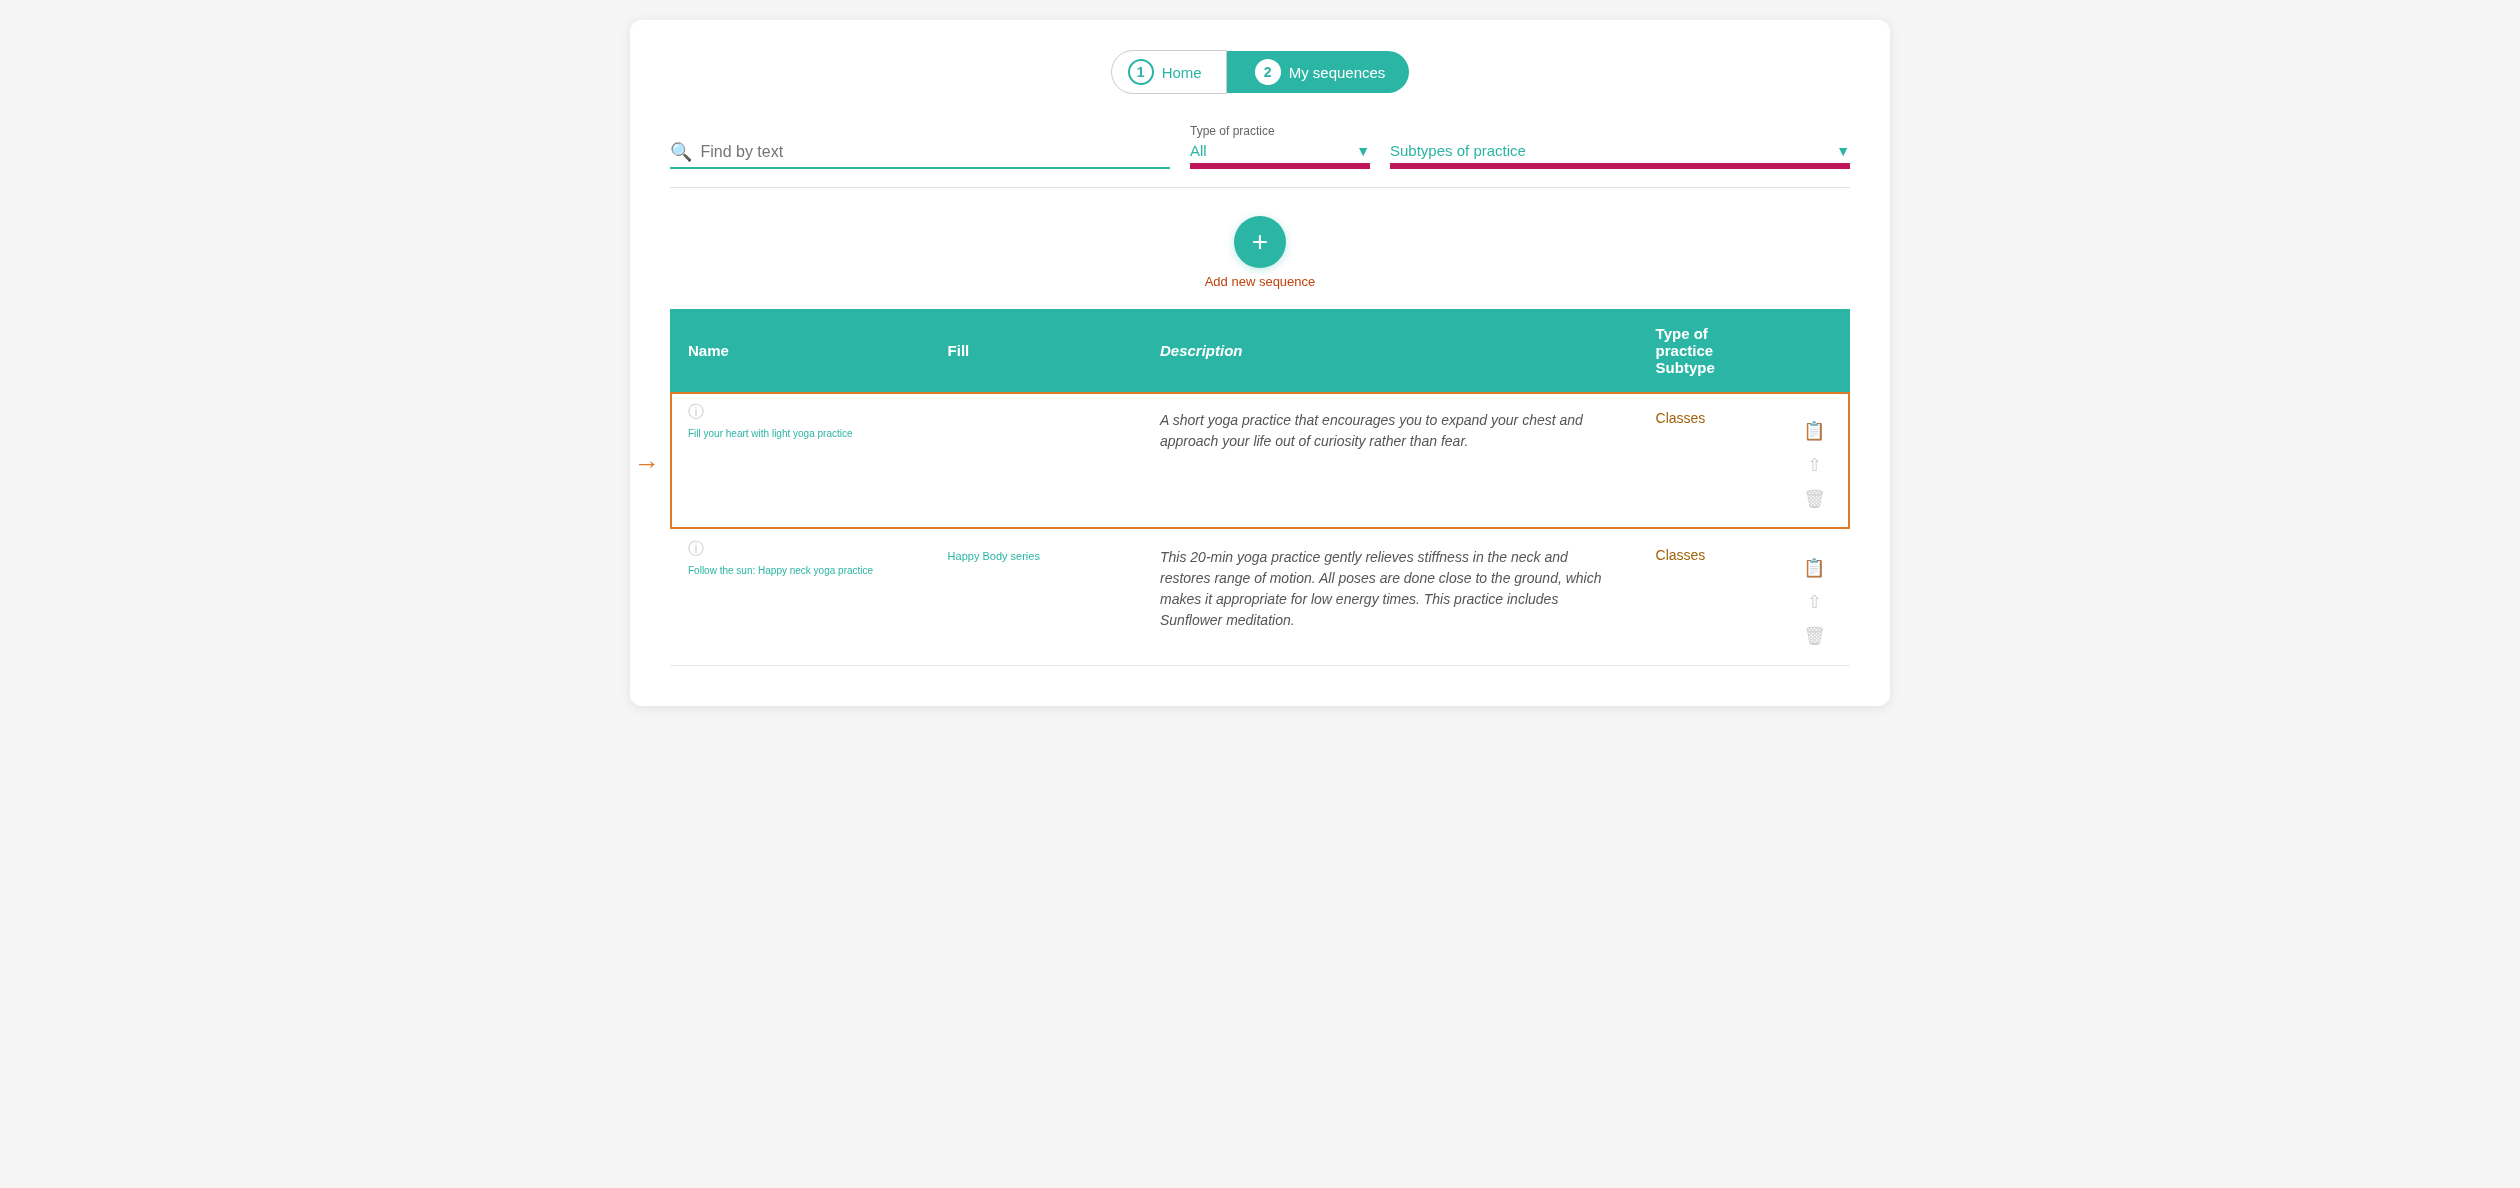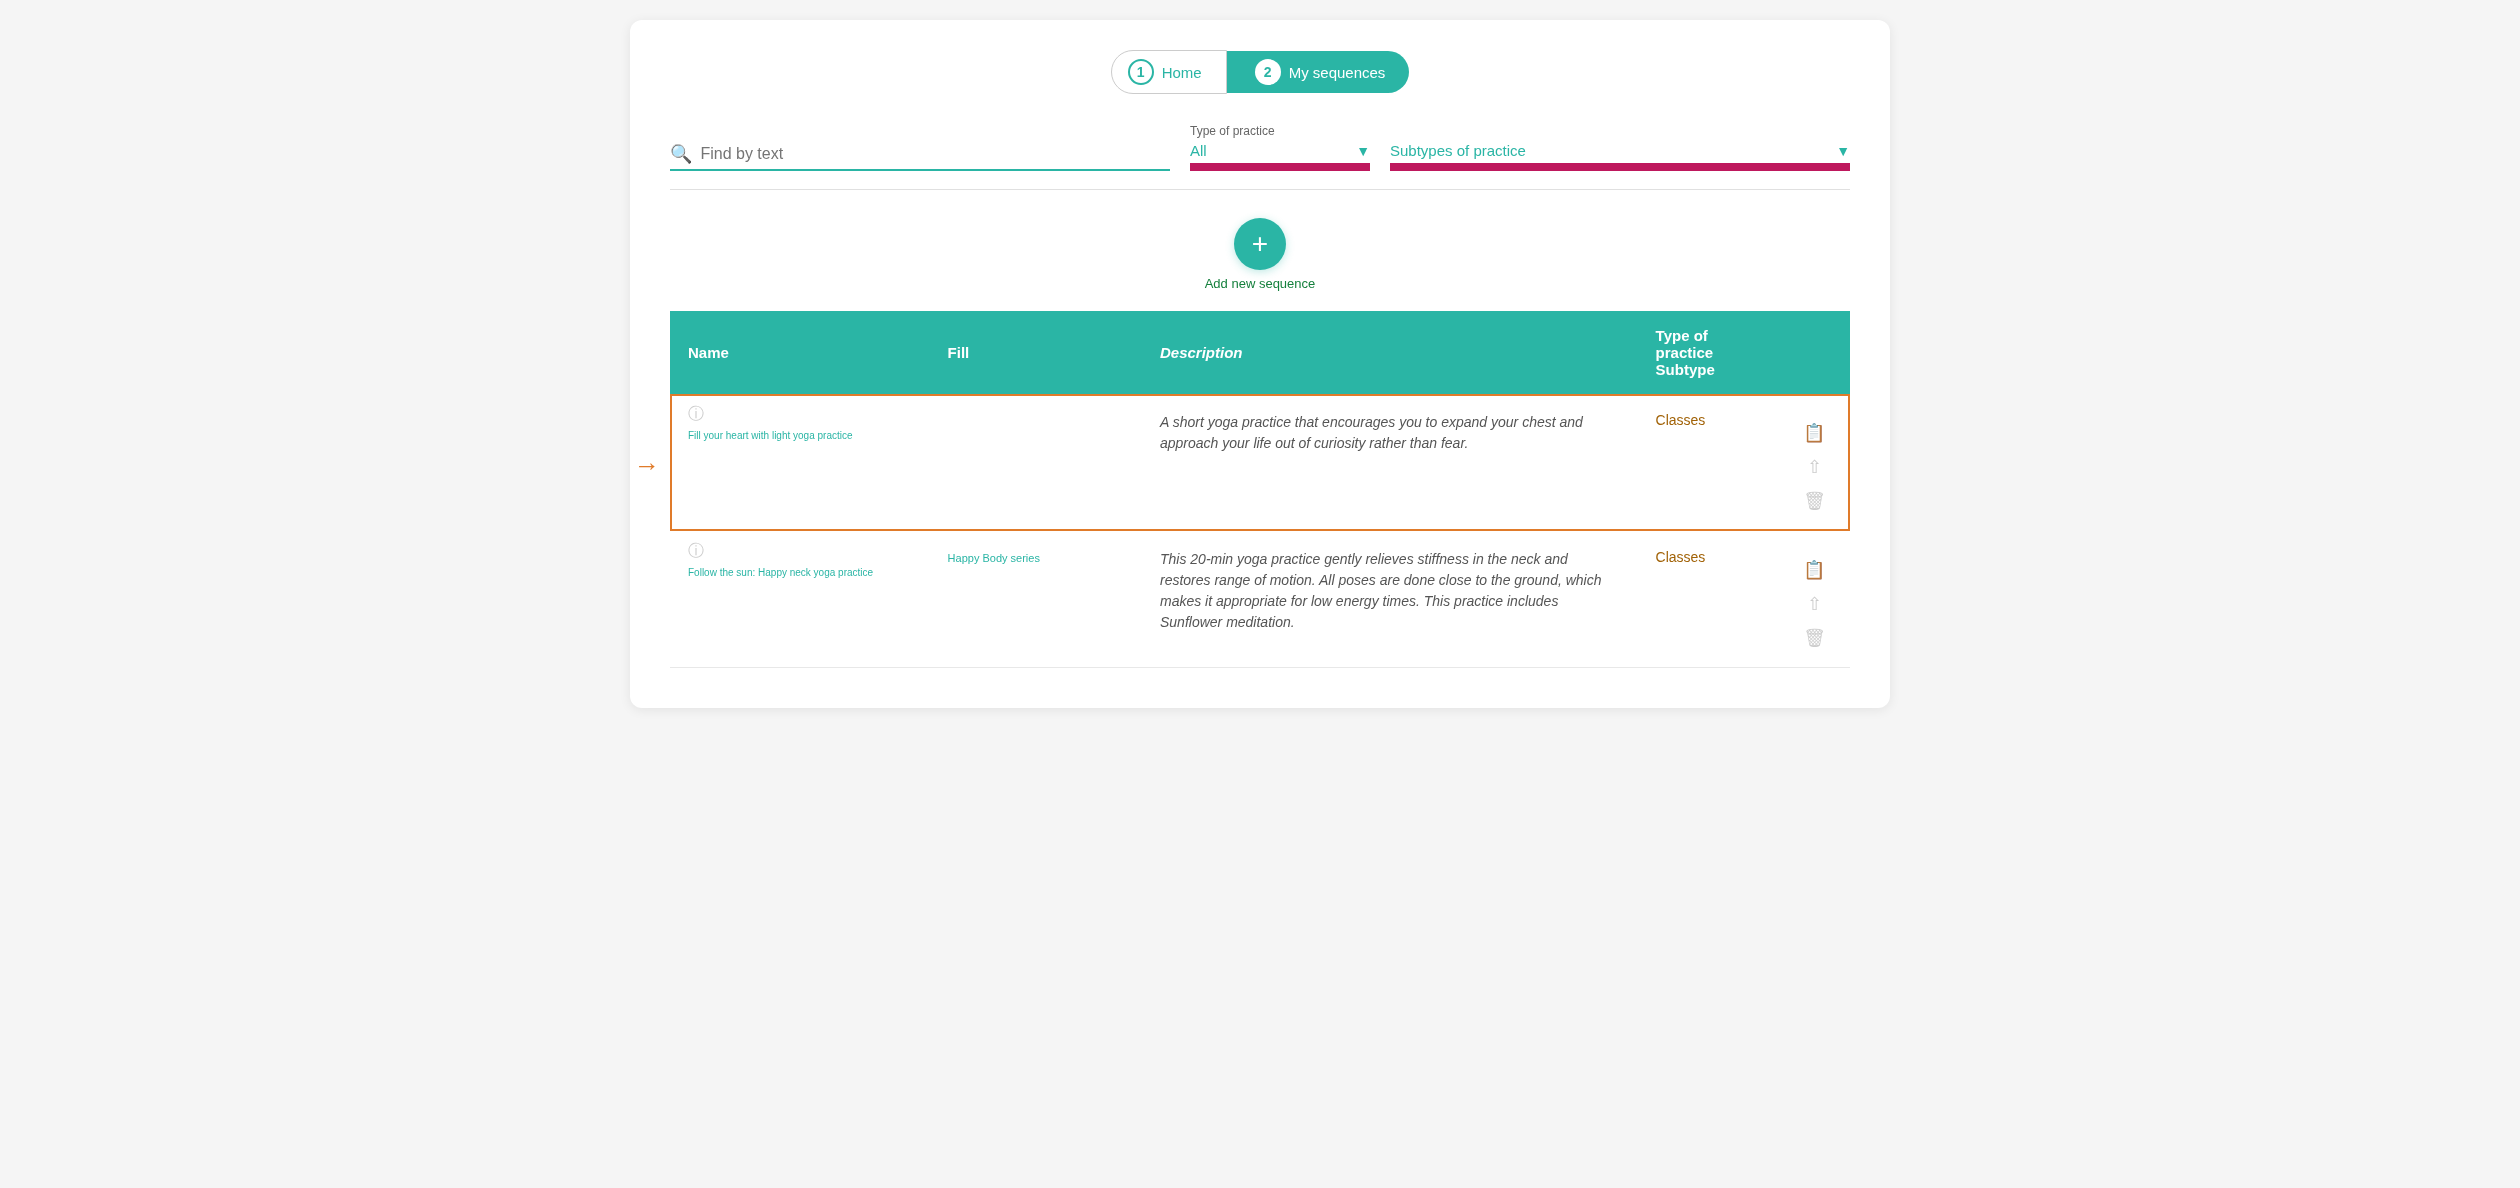--- a/index.html
+++ b/index.html
@@ -109,21 +109,21 @@
     }
     .dropdown-label {
       font-size: 12px;
       color: #666;
       margin-bottom: 4px;
     }
     .dropdown-select {
       display: flex;
       align-items: center;
       justify-content: space-between;
-      border-bottom: 8px solid #be185d;
+      border-bottom: 6px solid #be185d;
       padding-bottom: 4px;
       cursor: pointer;
       font-size: 15px;
       color: #2ab5a5;
     }
     .dropdown-select-wide {
       min-width: 460px;
     }
     .chevron-down {
       color: #2ab5a5;
@@ -148,21 +148,21 @@
       font-size: 28px;
       display: flex;
       align-items: center;
       justify-content: center;
       cursor: pointer;
       margin-bottom: 6px;
       box-shadow: 0 2px 8px rgba(42,181,165,0.3);
     }
     .add-label {
       font-size: 13px;
-      color: #15803d;
+      color: #c2410c;
     }
 
     
     .sequences-table {
       width: 100%;
       border-collapse: collapse;
     }
     .sequences-table thead tr {
       background: #2ab5a5;
       color: #fff;

